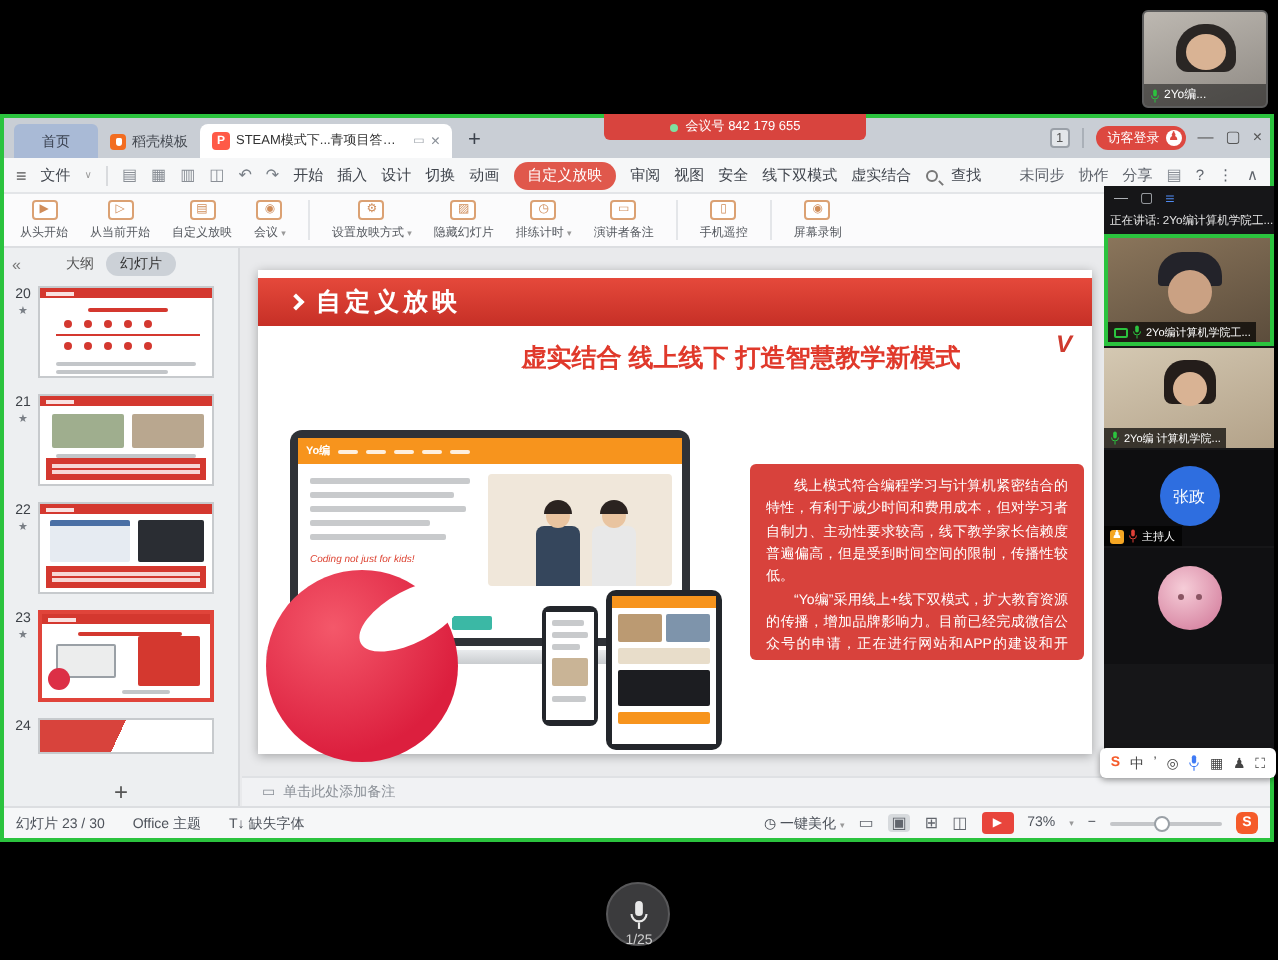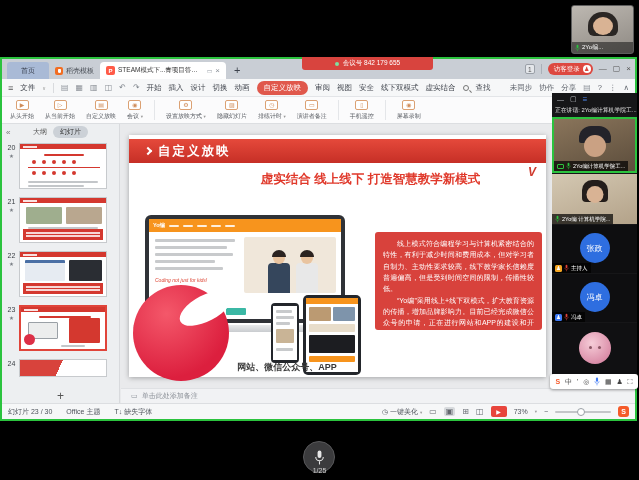--- a/index.html
+++ b/index.html
@@ -433,21 +433,20 @@
       <div class="tablet">
         <div class="tb-screen">
           <div class="tb-bar"></div>
           <div class="tb-img" style="left:3px;top:9px;width:22px;height:14px;background:#bb9a72;"></div>
           <div class="tb-img" style="left:27px;top:9px;width:22px;height:14px;background:#7e94ab;"></div>
           <div class="tb-img" style="left:3px;top:26px;width:46px;height:8px;background:#e8ddca;"></div>
           <div class="tb-img" style="left:3px;top:37px;width:46px;height:18px;background:#1c1d21;"></div>
           <div class="tb-img" style="left:3px;top:58px;width:46px;height:6px;background:#f7941d;"></div>
         </div>
       </div>
-      <div class="slide-caption">网站、微信公众号、APP</div>
 
       <div class="red-box">
         <p>线上模式符合编程学习与计算机紧密结合的特性，有利于减少时间和费用成本，但对学习者自制力、主动性要求较高，线下教学家长信赖度普遍偏高，但是受到时间空间的限制，传播性较低。</p>
         <p>“Yo编”采用线上+线下双模式，扩大教育资源的传播，增加品牌影响力。目前已经完成微信公众号的申请，正在进行网站和APP的建设和开发。</p>
       </div>
     </div>
 
     <div class="notesbar">
       <span class="mi-ico" style="font-size:7px;">▭</span>
       <span>单击此处添加备注</span>
@@ -521,32 +520,20 @@
         <span class="badge-p badge-host">♟</span>
         <svg class="mic-s" style="color:#e04038" viewBox="0 0 10 14">
             <rect x="3.2" y="0.5" width="3.6" height="7" rx="1.8" fill="currentColor"></rect>
             <path d="M1.5 6.5a3.5 3.5 0 0 0 7 0" fill="none" stroke="currentColor"></path>
             <line x1="5" y1="10.5" x2="5" y2="13.5" stroke="currentColor"></line>
           </svg>
         <span>主持人</span>
       </div>
     </div>
 
-    <div class="tile tile-a">
-      <div class="avatar-c">冯卓</div>
-      <div class="tile-label">
-        <span class="badge-p badge-blue">♟</span>
-        <svg class="mic-s" style="color:#e04038" viewBox="0 0 10 14">
-            <rect x="3.2" y="0.5" width="3.6" height="7" rx="1.8" fill="currentColor"></rect>
-            <path d="M1.5 6.5a3.5 3.5 0 0 0 7 0" fill="none" stroke="currentColor"></path>
-            <line x1="5" y1="10.5" x2="5" y2="13.5" stroke="currentColor"></line>
-          </svg>
-        <span>冯卓</span>
-      </div>
-    </div>
 
     <div class="tile tile-last">
       <div class="pink-av"></div>
     </div>
   </div>
 
   <div class="ime">
     <span class="ime-logo">S</span>
     <span>中</span>
     <span>’</span>

